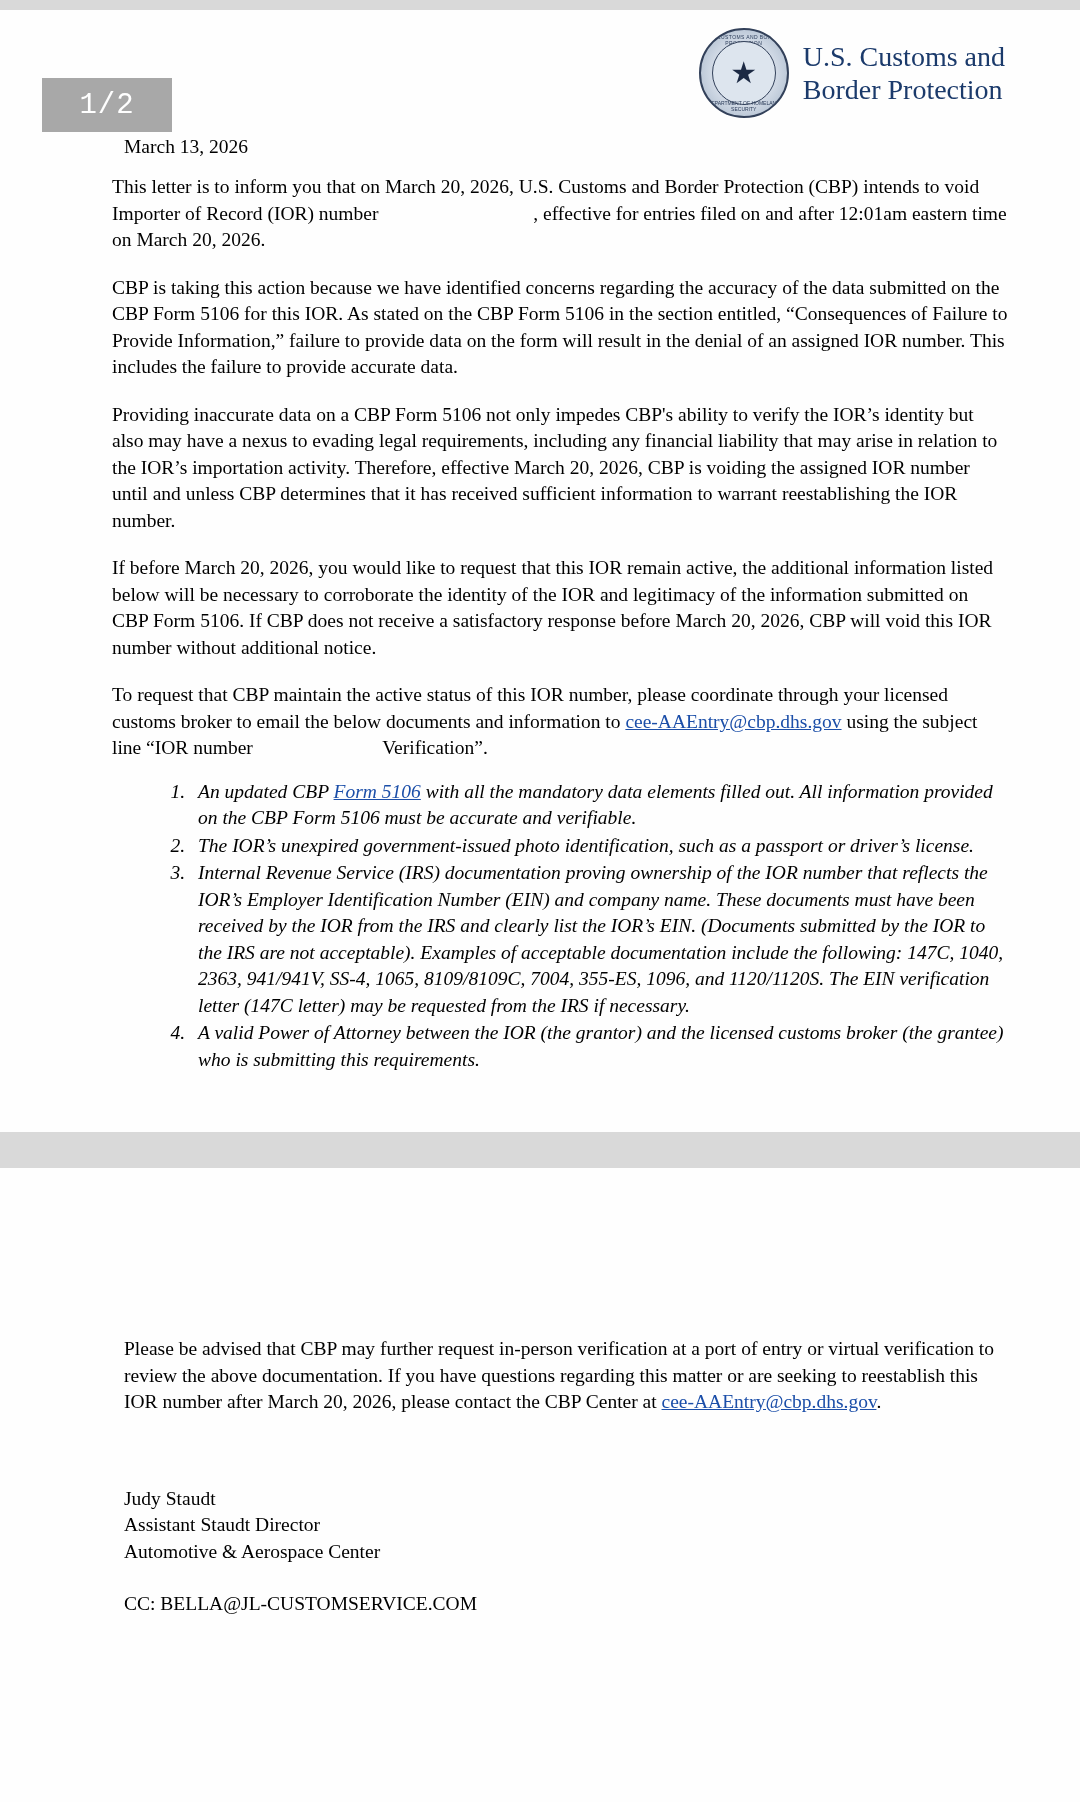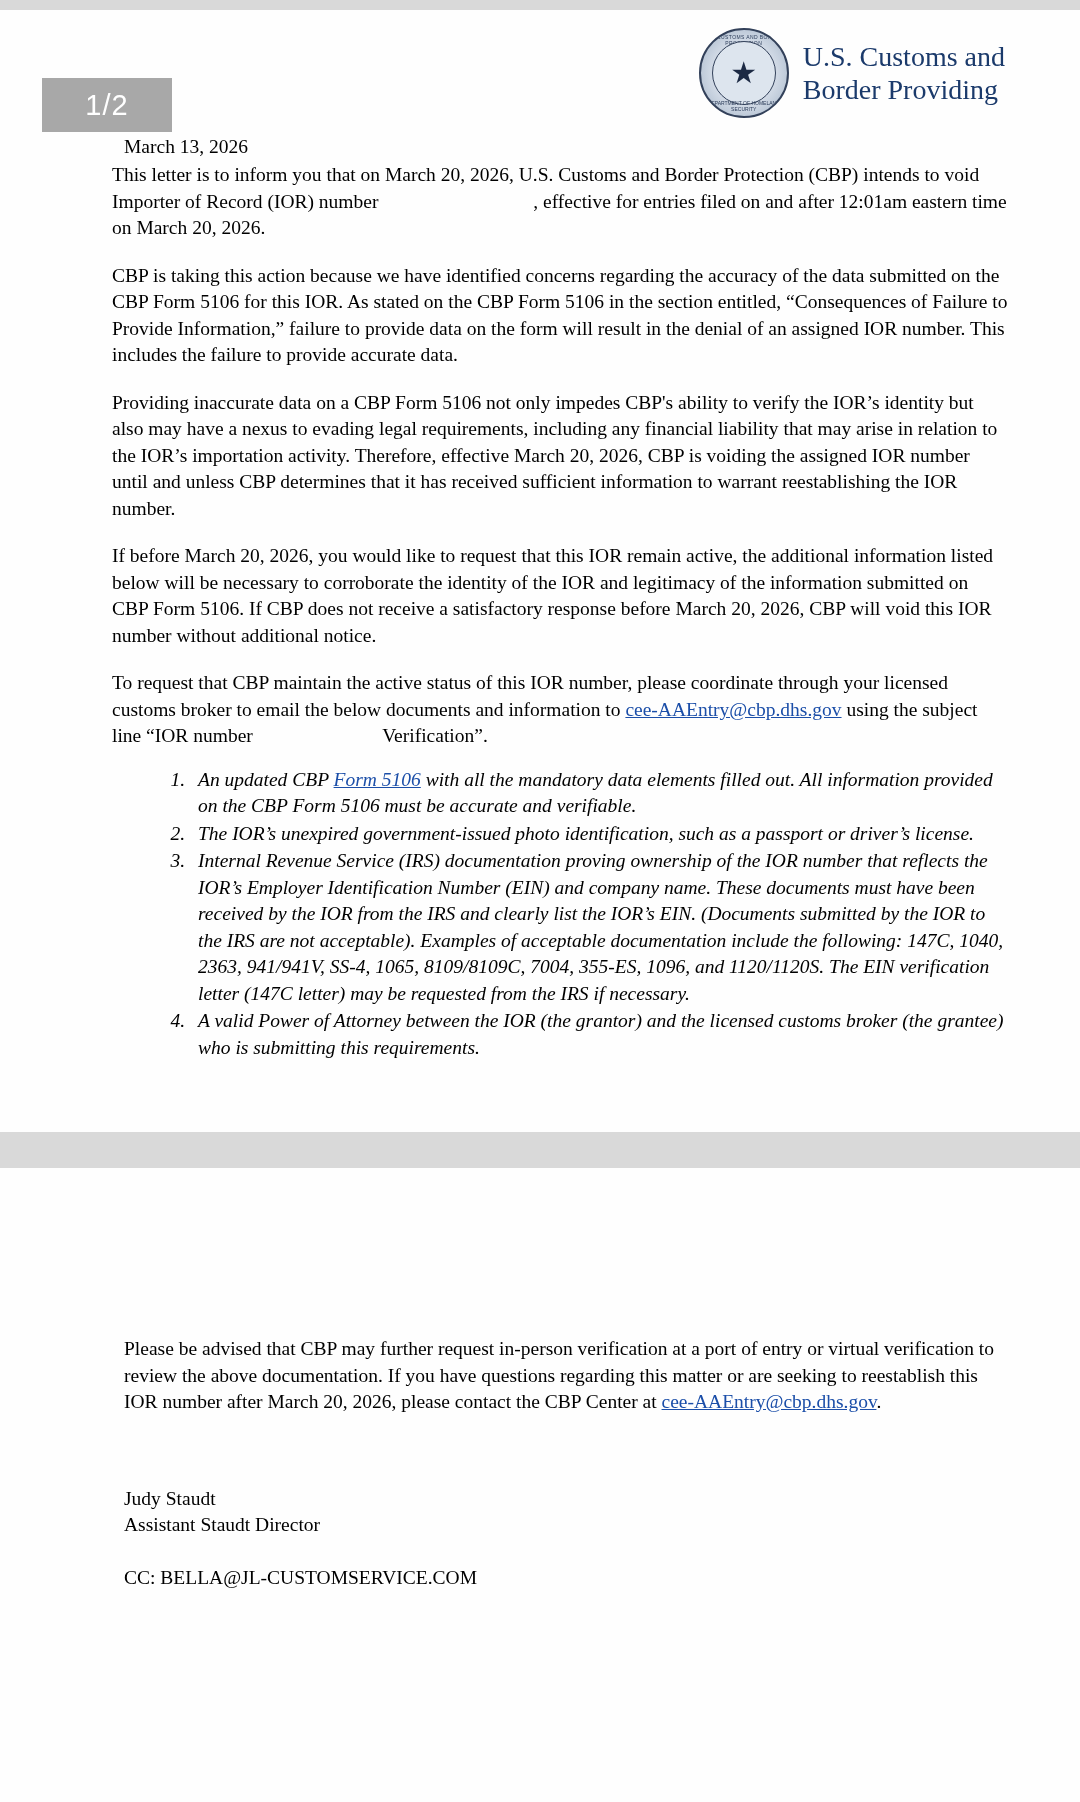--- a/index.html
+++ b/index.html
@@ -39,21 +39,21 @@
   }
   
   .page-badge {
     position: absolute;
     left: 42px;
     top: 68px;
     width: 130px;
     height: 54px;
     background: #a8a8a8;
     color: #ffffff;
-    font-family: Liberation Sans, sans-serif;
+    font-family: Liberation Mono, monospace;
     font-size: 29px;
     display: flex;
     align-items: center;
     justify-content: center;
     letter-spacing: 1px;
     z-index: 10;
   }
   
   .letterhead {
     display: flex;
@@ -113,21 +113,21 @@
     font-family: "Liberation Serif", serif;
     color: #1b3a6b;
     font-size: 28px;
     line-height: 1.18;
     padding-top: 12px;
     white-space: nowrap;
   }
   .agency-name .line2 { display: block; }
 
   .date-line {
-    margin: 18px 0 4px 124px;
+    margin: 18px 0 16px 124px;
     font-size: 19.5px;
   }
 
   .body-wrap {
     padding: 0 72px 0 112px;
     font-size: 19.5px;
     line-height: 1.36;
     text-align: left;
   }
   .body-wrap p {
@@ -198,21 +198,21 @@
 
     <div class="letterhead">
       <div class="seal">
         <div class="ring-text">U.S. CUSTOMS AND BORDER PROTECTION</div>
         <div class="seal-inner"></div>
         <div class="eagle">★</div>
         <div class="ring-text-b">DEPARTMENT OF HOMELAND SECURITY</div>
       </div>
       <div class="agency-name">
         <span>U.S. Customs and</span>
-        <span class="line2">Border Providing</span>
+        <span class="line2">Border Protection</span>
       </div>
     </div>
 
     <div class="date-line">March 13, 2026</div>
 
     <div class="body-wrap">
 
       <p>
         <span>This letter is to inform you that on March 20, 2026, U.S. Customs and Border Protection (CBP) intends to void Importer of Record (IOR) number</span>
         <span class="redaction"></span><span>, effective for entries filed on and after 12:01am eastern time on March 20, 2026.</span>
@@ -252,19 +252,20 @@
     <div style="height:168px"></div>
     <div class="closing-wrap">
       <p>
         <span>Please be advised that CBP may further request in-person verification at a port of entry or virtual verification to review the above documentation. If you have questions regarding this matter or are seeking to reestablish this IOR number after March 20, 2026, please contact the CBP Center at</span>
         <a class="link" href="#">cee-AAEntry@cbp.dhs.gov</a><span>.</span>
       </p>
 
       <div class="sig-block">
         <div>Judy Staudt</div>
         <div>Assistant Staudt Director</div>
+        <div>Automotive &amp; Aerospace Center</div>
       </div>
 
       <div class="cc-line">CC: BELLA@JL-CUSTOMSERVICE.COM</div>
     </div>
   </div>
 
 </div>
 
 </body></html>

